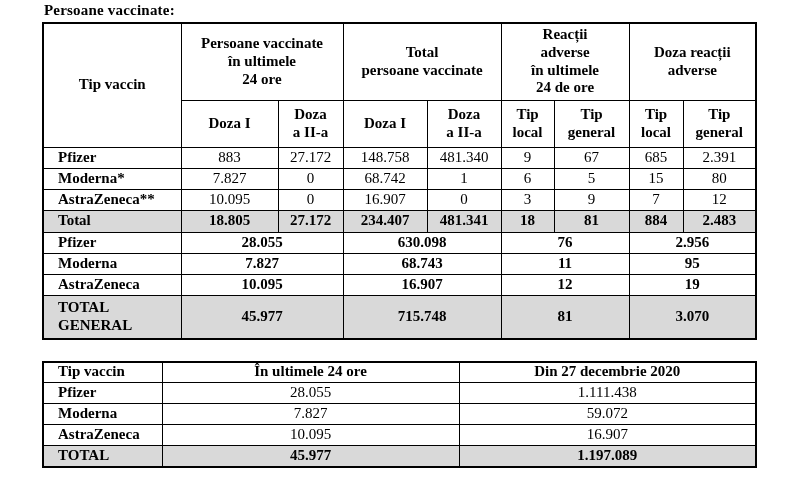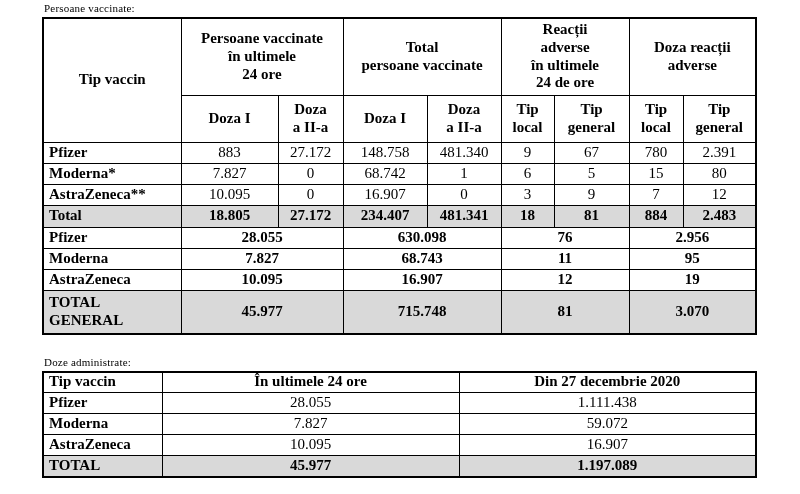--- a/index.html
+++ b/index.html
@@ -6,22 +6,22 @@
   html, body { margin: 0; padding: 0; }
   body {
     width: 800px; height: 494px;
     background: #ffffff;
     font-family: "Liberation Serif", serif;
     color: #000;
     overflow: hidden;
   }
   .doc { padding: 2px 0 0 42px; }
   .section-title {
-    font-size: 11px;
-    font-weight: normal;
+    font-size: 15px;
+    font-weight: bold;
     margin: 0 0 3px 2px;
     letter-spacing: 0.2px;
   }
   table {
     border-collapse: collapse;
     table-layout: fixed;
     border: 2px solid #000;
   }
   #vaccinated-table { width: 713px; }
   #doses-table { width: 713px; }
@@ -34,21 +34,21 @@
     line-height: 1.18;
     overflow: hidden;
   }
   td.hdr {
     font-weight: bold;
     white-space: pre-line;
   }
   td.label {
     text-align: left;
     font-weight: bold;
-    padding-left: 5px;
+    padding-left: 14px;
     white-space: pre-line;
   }
   tr.gray td { background: #d9d9d9; }
   td.bold { font-weight: bold; margin-left: 16px; }
   tr.hrow1 { height: 77px; }
   tr.hrow2 { height: 47px; }
   tr.drow  { height: 21px; }
   tr.trow  { height: 22px; }
   tr.tgrow { height: 44px; }
   .doses-section { margin-top: 21px; }
@@ -107,21 +107,21 @@
         </tr>
 
         <tr class="drow">
           <td class="label">Pfizer</td>
           <td>883</td>
           <td>27.172</td>
           <td>148.758</td>
           <td>481.340</td>
           <td>9</td>
           <td>67</td>
-          <td>780</td>
+          <td>685</td>
           <td>2.391</td>
         </tr>
         <tr class="drow">
           <td class="label">Moderna*</td>
           <td>7.827</td>
           <td>0</td>
           <td>68.742</td>
           <td>1</td>
           <td>6</td>
           <td>5</td>
@@ -180,21 +180,20 @@
           <td class="bold" colspan="2">45.977</td>
           <td class="bold" colspan="2">715.748</td>
           <td class="bold" colspan="2">81</td>
           <td class="bold" colspan="2">3.070</td>
         </tr>
       </tbody>
     </table>
   </div>
 
   <div class="doses-section">
-    <p class="section-title">Doze administrate:</p>
 
     <table id="doses-table">
       <colgroup>
         <col style="width:119px">
           <col style="width:297px">
           <col style="width:297px">
       </colgroup>
       <tbody>
         <tr class="hrow">
           <td class="label">Tip vaccin</td>

